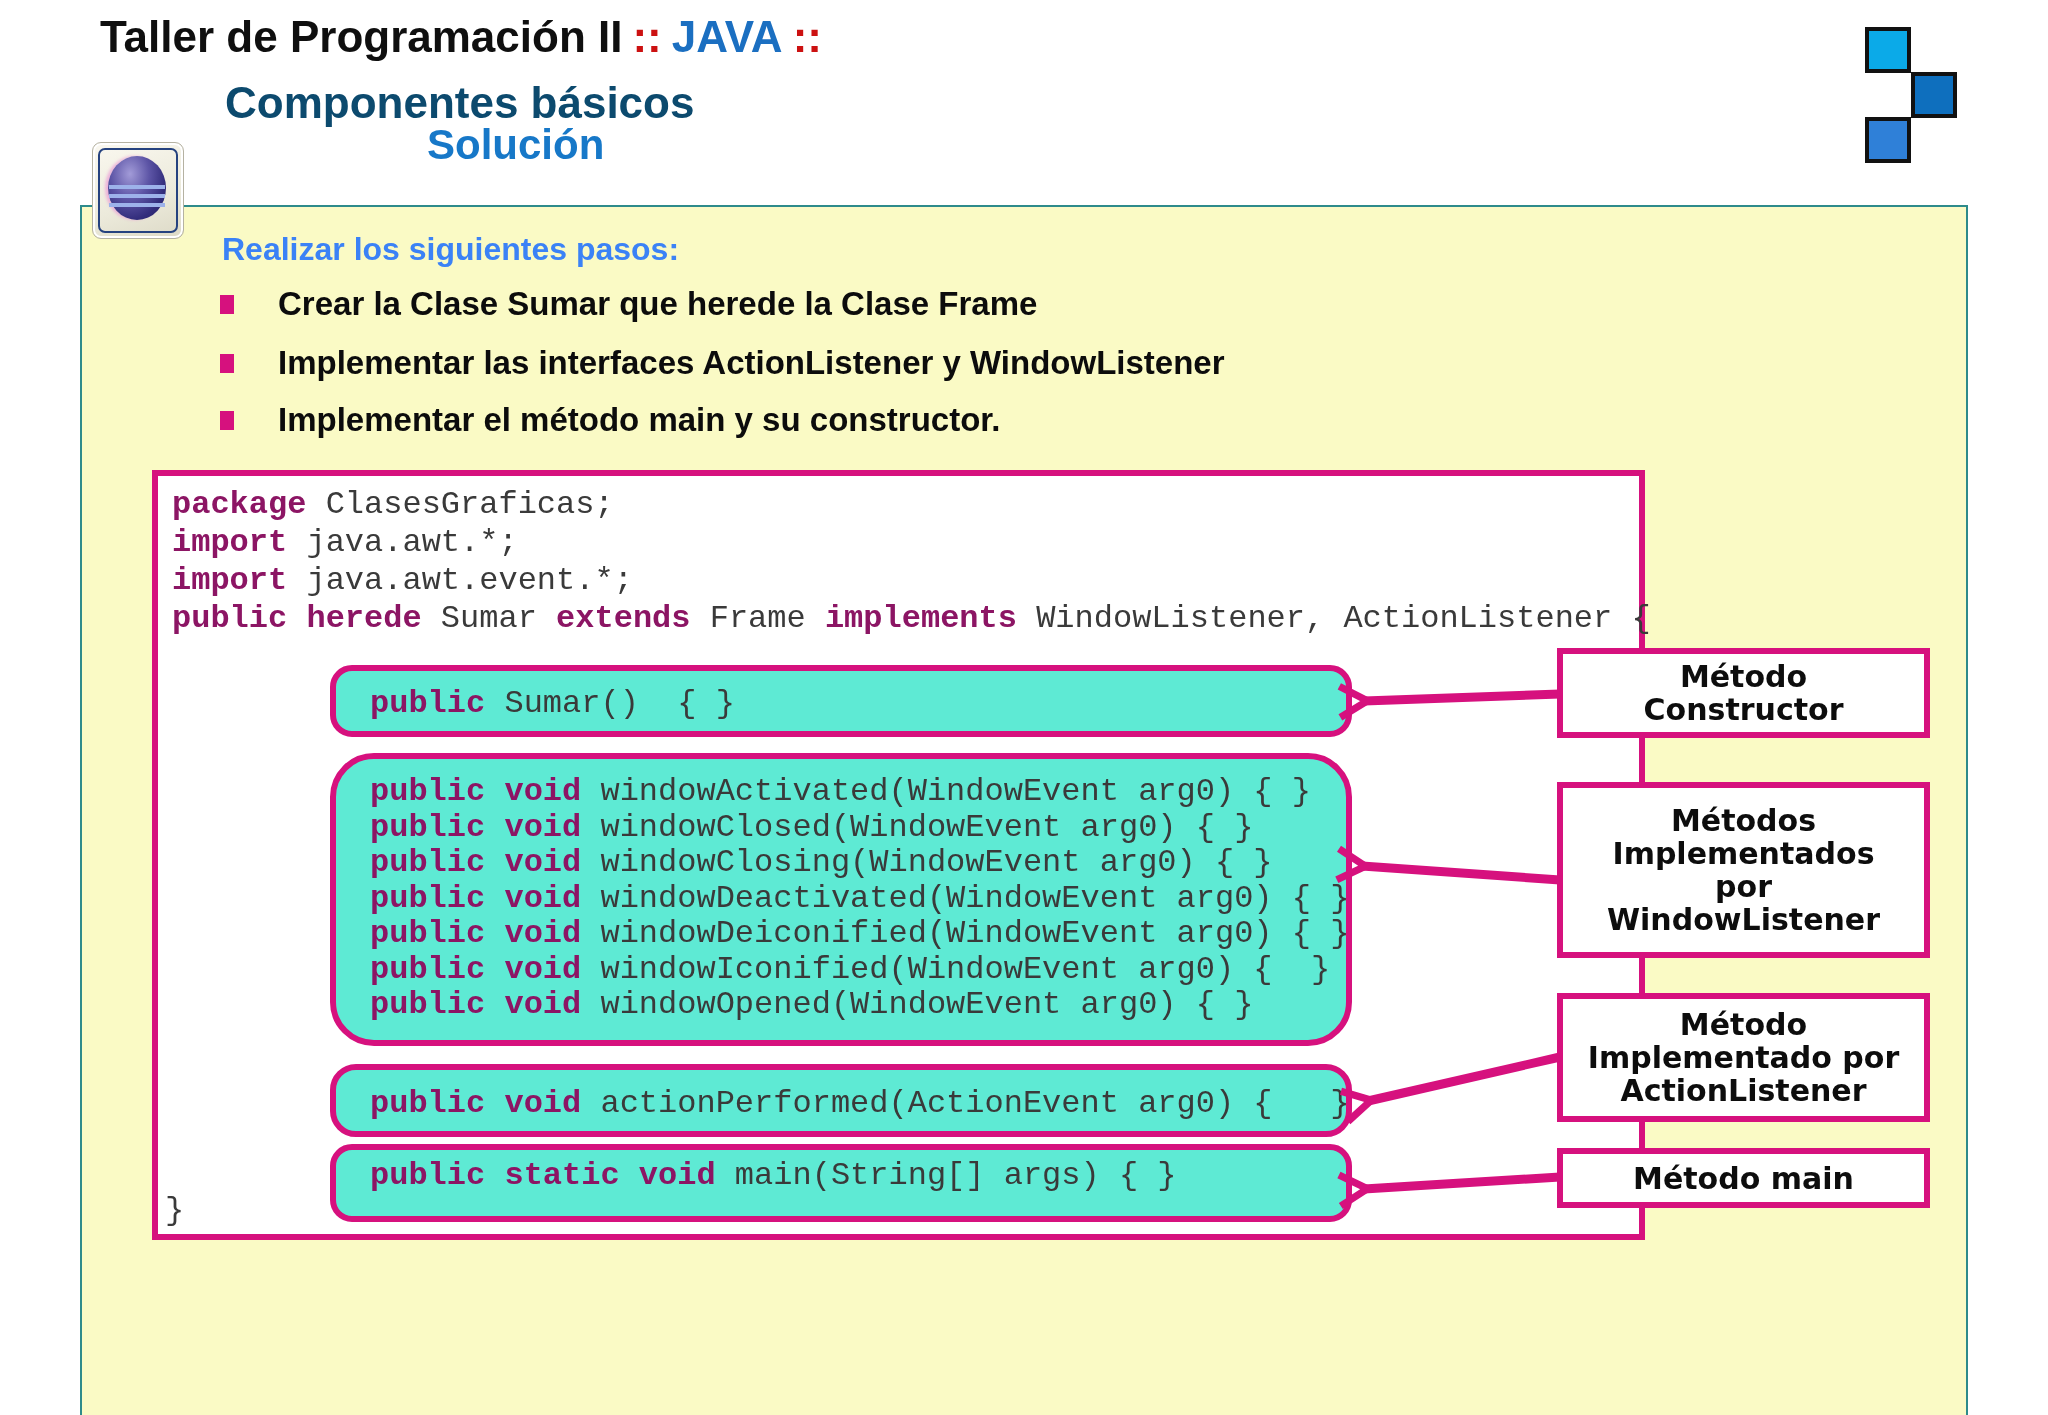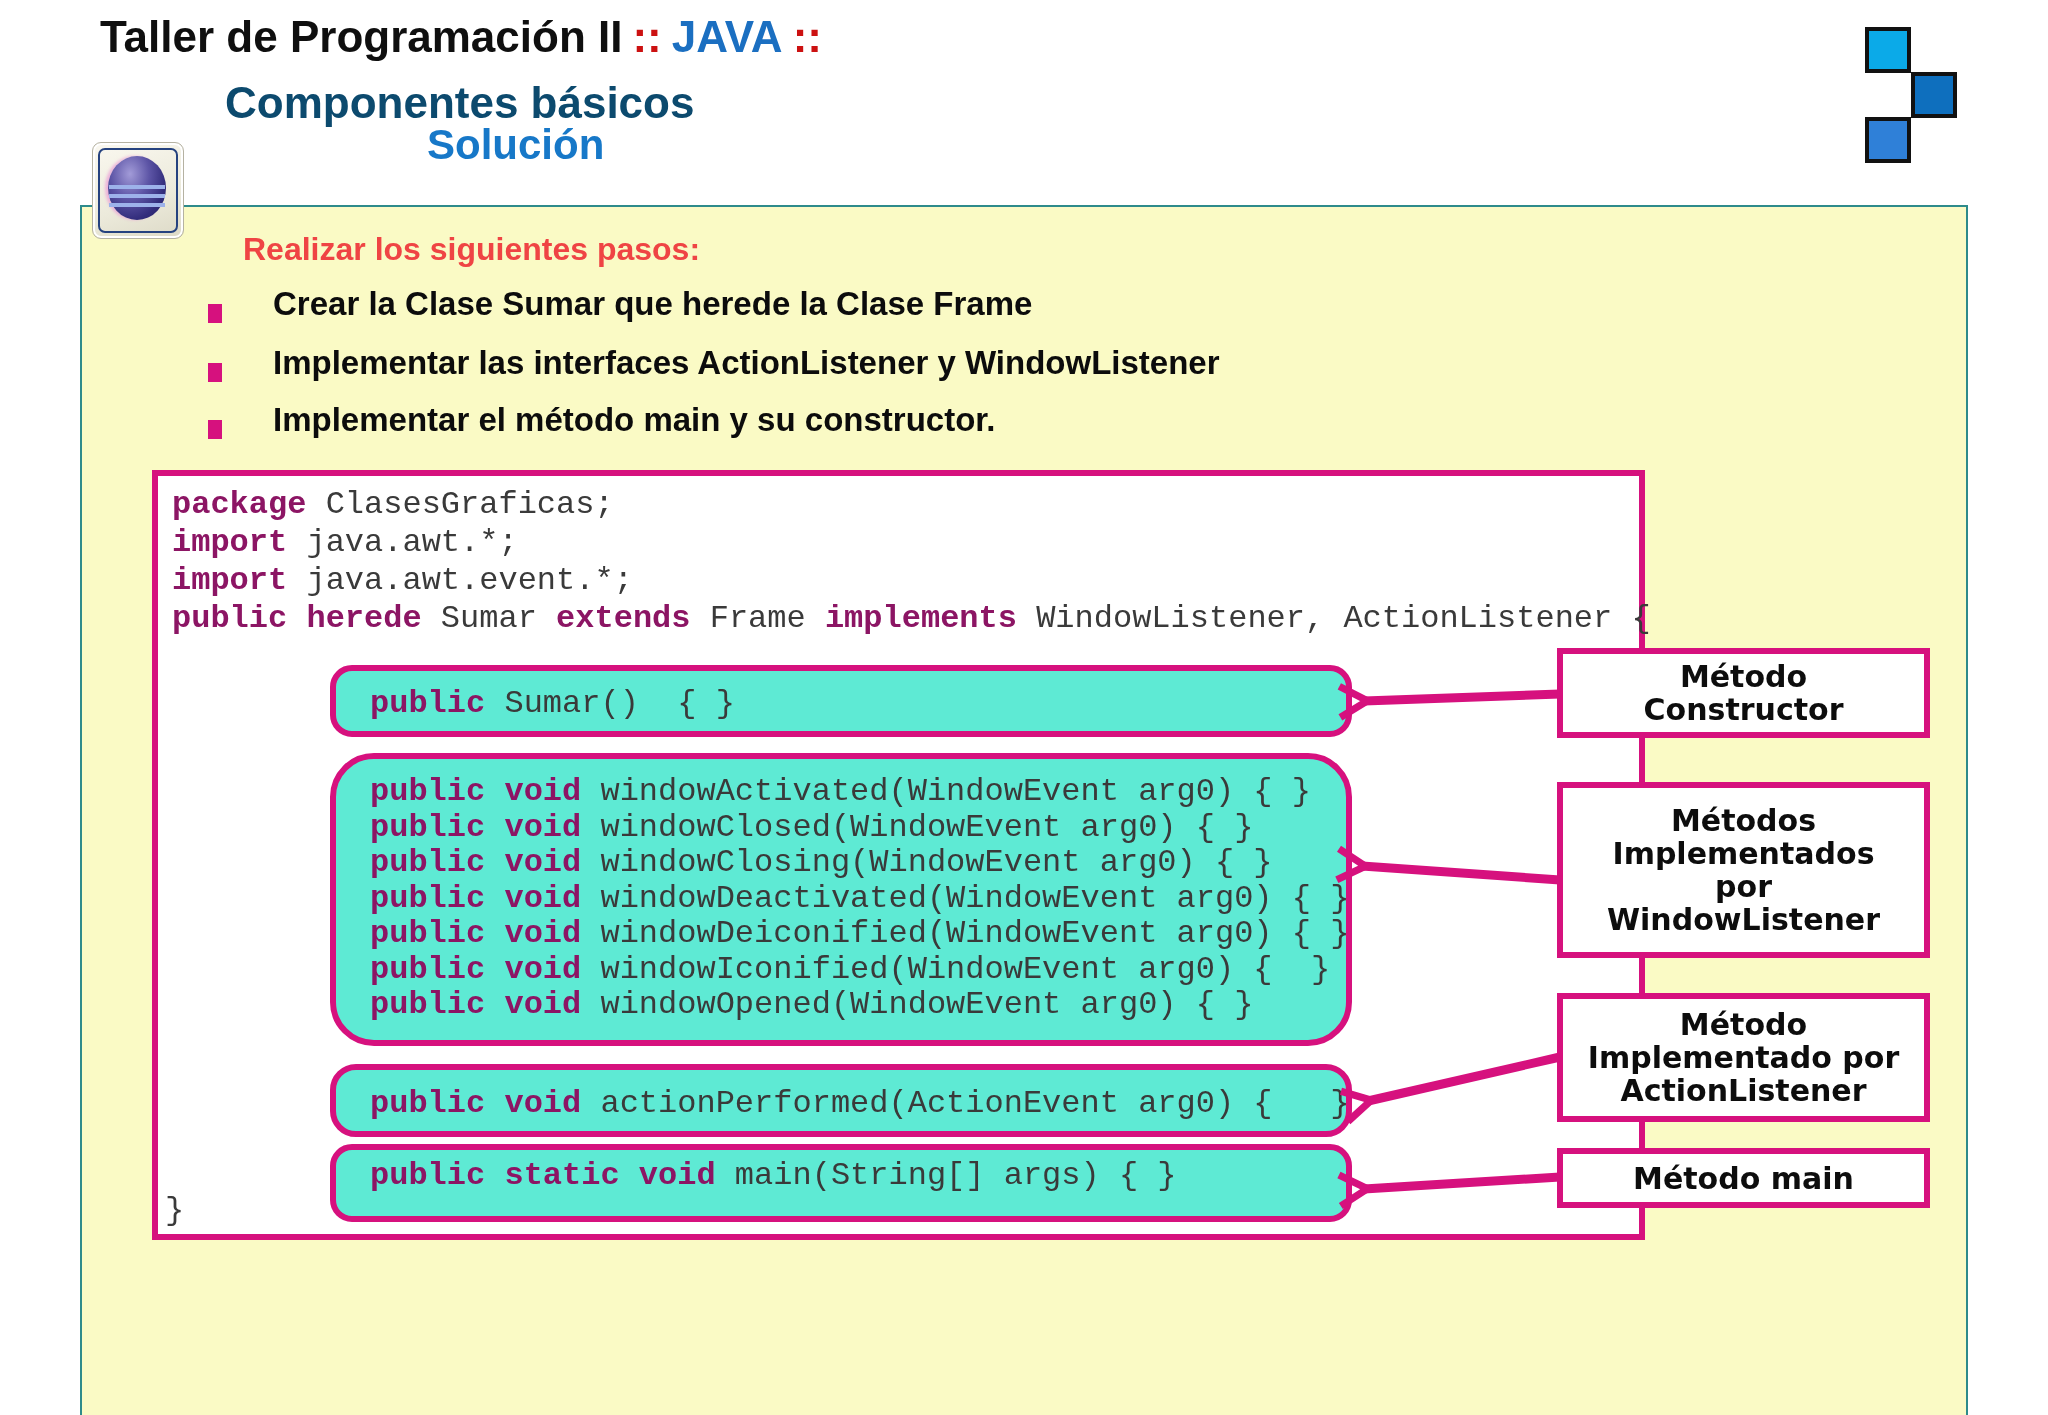--- a/index.html
+++ b/index.html
@@ -29,22 +29,22 @@
   .eclipse .sphere{position:absolute;left:15px;top:13px;width:58px;height:64px;border-radius:50%;
            background:radial-gradient(ellipse at 38% 28%,#a29bd8 0%,#5d55a6 38%,#332d7c 70%,#221d5e 100%);
            box-shadow:-3px 0 3px rgba(235,160,215,.75);}
   .eclipse .stripes{position:absolute;left:1px;right:1px;top:45%;height:22px;
            background:repeating-linear-gradient(#9db2ea 0 4px,rgba(0,0,0,0) 4px 9px);}
 
   
   .panel{position:absolute;left:80px;top:205px;width:1888px;height:1215px;box-sizing:border-box;
          background:#fafac5;border:2px solid #2e8b8b;}
 
-  .intro{position:absolute;left:222px;top:231px;font-size:32px;font-weight:bold;color:#ef4444;margin-left:21px;}
-  .bullet-row{position:absolute;left:208px;height:38px;display:flex;align-items:flex-end;gap:7px;}
+  .intro{position:absolute;left:222px;top:231px;font-size:32px;font-weight:bold;color:#3b82f6;}
+  .bullet-row{position:absolute;left:220px;height:38px;display:flex;align-items:center;}
   .bullet-row .sq{width:14px;height:19px;background:#d6117e;margin-right:44px;flex:0 0 auto;}
   .bullet-row .btxt{font-size:33px;font-weight:bold;color:#0c0c0c;white-space:pre;}
 
   
   .outer-code{position:absolute;left:152px;top:470px;width:1493px;height:770px;box-sizing:border-box;
               background:#ffffff;border:6px solid #d6117e;z-index:1;}
   .code-line{position:absolute;font-family:"Liberation Mono","DejaVu Sans Mono",monospace;
              font-size:32px;line-height:38px;color:#3a3a3a;white-space:pre;z-index:2;}
   .code-line .kw{color:#8c1564;font-weight:bold;}
   .code-line .pl{color:#3a3a3a;}

